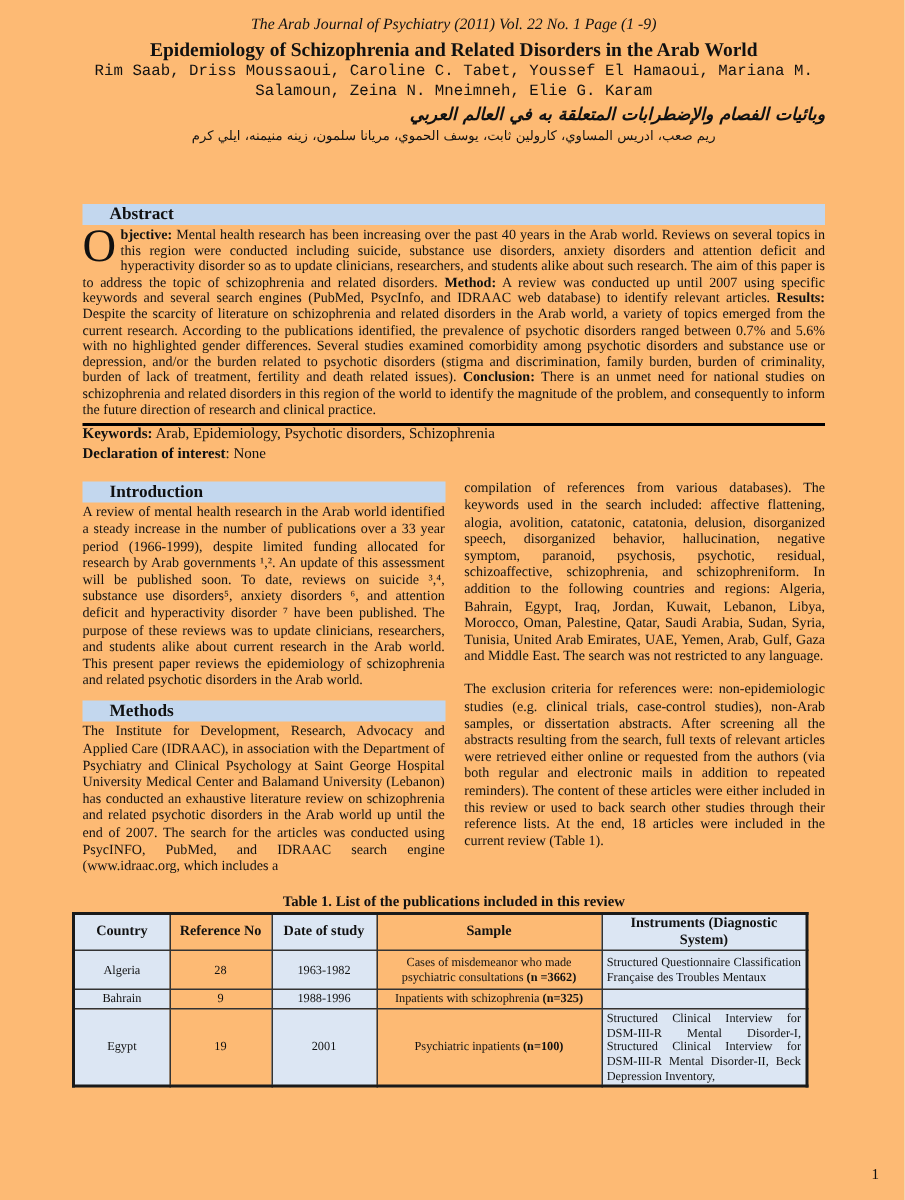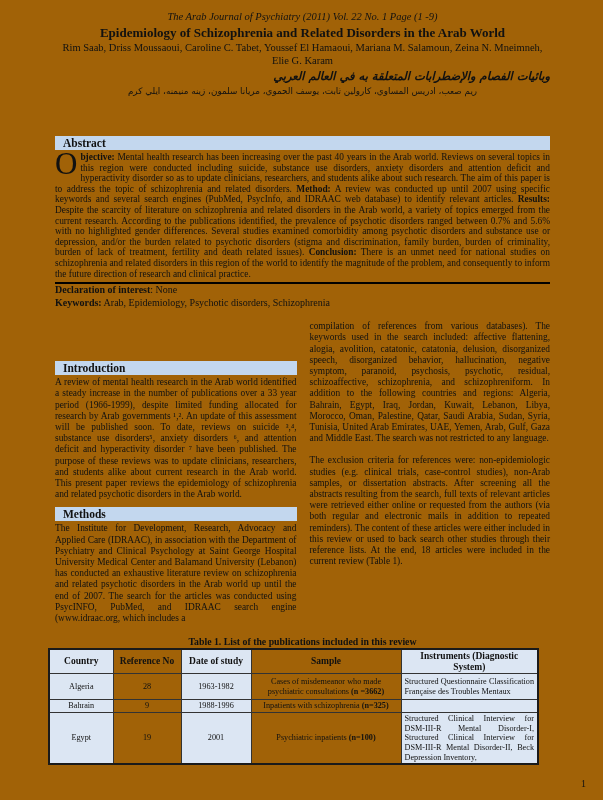--- a/index.html
+++ b/index.html
@@ -4,52 +4,52 @@
 <style>
   :root{
     --section-bar:#c3d7ee;
     --table-cell-blue:#dce6f3;
   }
   html,body{margin:0;padding:0;background:#e8e8e8;}
   .page{
     position:relative;
     width:603px;height:800px;
     margin:0 auto;
-    background:#a16207;
+    background:#fdba74;
     font-family:"Liberation Serif","DejaVu Serif",serif;
     color:#111;
     overflow:hidden;
     box-sizing:border-box;
     padding:10px 53px 0 55px;
   }
   .journal-line{font-style:italic;font-size:10.5px;text-align:center;line-height:13px;}
   .paper-title{font-weight:bold;font-size:13px;text-align:center;margin-top:2px;line-height:15px;}
-  .authors{font-size:10.5px;text-align:center;margin-top:2px;line-height:12.5px;}
+  .authors{font-size:10.5px;text-align:center;margin-top:2px;line-height:12.5px;font-family:Liberation Mono, monospace;}
   .ar-title{direction:rtl;font-family:"DejaVu Sans",sans-serif;font-weight:bold;font-size:11.5px;text-align:right;margin-top:1px;line-height:16px;font-style:italic;}
   .ar-authors{direction:rtl;font-family:"DejaVu Sans",sans-serif;font-size:8.8px;text-align:center;margin-top:1px;line-height:13px;}
   .section-bar{
     background:var(--section-bar);
     font-weight:bold;font-size:11.5px;line-height:14px;height:14px;
-    padding-left:8px;
+    padding-left:18px;
   }
   .abstract-bar{margin-top:38px;}
   .abstract-body{
     font-size:9.4px;line-height:10.6px;text-align:justify;margin-top:2px;
   }
   .dropcap{
     float:left;
     font-size:31px;line-height:22px;
     margin:1px 3px 0 0;
   }
   .rule{border-top:2px solid #000;margin-top:3px;}
   .kv-line{font-size:10px;line-height:12.5px;text-align:left;}
   .kv-line:first-of-type{margin-top:1px;}
   .columns{display:flex;gap:13px;margin-top:12px;}
   .col{font-size:9.4px;line-height:11.2px;text-align:justify;}
-  .col-left{width:242px;margin-top:40px;}
+  .col-left{width:242px;}
   .col-right{width:241px;}
   .col p{margin:0;}
   .col .bar2{margin-bottom:2px;}
   .methods-bar{margin-top:7px;}
   .col-right p + p{margin-top:11px;}
   .table-caption{font-weight:bold;font-size:9.8px;text-align:center;margin-top:12px;line-height:11px;}
   .table-wrap{margin-left:-7px;margin-top:1px;}
   table.pub{
     border-collapse:collapse;
     width:489px;
@@ -94,23 +94,23 @@
   <div class="ar-title">وبائيات الفصام والإضطرابات المتعلقة به في العالم العربي</div>
 
   <div class="ar-authors">ريم صعب، ادريس المساوي، كارولين ثابت، يوسف الحموي، مريانا سلمون، زينه منيمنه، ايلي كرم</div>
 
   <div class="section-bar abstract-bar">Abstract</div>
 
   <div class="abstract-body"><span class="dropcap">O</span><b>bjective:</b><span> Mental health research has been increasing over the past 40 years in the Arab world. Reviews on several topics in this region were conducted including suicide, substance use disorders, anxiety disorders and attention deficit and hyperactivity disorder so as to update clinicians, researchers, and students alike about such research.  The aim of this paper is to address the topic of schizophrenia and related disorders. </span><b>Method:</b><span>  A review was conducted up until 2007 using specific keywords and several search engines (PubMed, PsycInfo, and IDRAAC web database) to identify relevant articles. </span><b>Results:</b><span> Despite the scarcity of literature on schizophrenia and related disorders in the Arab world, a variety of topics emerged from the current research.  According to the publications identified, the prevalence of psychotic disorders ranged between 0.7% and 5.6% with no highlighted gender differences. Several studies examined comorbidity among psychotic disorders and substance use or depression, and/or the burden related to psychotic disorders (stigma and discrimination, family burden, burden of criminality, burden of lack of treatment, fertility and death related issues). </span><b>Conclusion:</b><span> There is an unmet need for national studies on schizophrenia and related disorders in this region of the world to identify the magnitude of the problem, and consequently to inform the future direction of research and clinical practice.</span></div>
 
   <div class="rule"></div>
 
+  <div class="kv-line"><b>Keywords:</b><span> Arab, Epidemiology, Psychotic disorders, Schizophrenia</span></div>
+
   <div class="kv-line"><b>Declaration of interest</b><span>: None</span></div>
-
-  <div class="kv-line"><b>Keywords:</b><span> Arab, Epidemiology, Psychotic disorders, Schizophrenia</span></div>
 
   <div class="columns">
     <div class="col col-left">
       <div class="section-bar bar2">Introduction</div>
       <p>A review of mental health research in the Arab world identified a steady increase in the number of publications over a 33 year period (1966-1999), despite limited funding allocated for research by Arab governments ¹,². An update of this assessment will be published soon.  To date, reviews on suicide ³,⁴, substance use disorders⁵, anxiety disorders ⁶, and attention deficit and hyperactivity disorder ⁷ have been published.  The purpose of these reviews was to update clinicians, researchers, and students alike about current research in the Arab world.  This present paper reviews the epidemiology of schizophrenia and related psychotic disorders in the Arab world.</p>
       <div class="section-bar bar2 methods-bar">Methods</div>
       <p>The Institute for Development, Research, Advocacy and Applied Care (IDRAAC), in association with the Department of Psychiatry and Clinical Psychology at Saint George Hospital University Medical Center and Balamand University (Lebanon) has conducted an exhaustive literature review on schizophrenia and related psychotic disorders in the Arab world up until the end of 2007.  The search for the articles was conducted using PsycINFO, PubMed, and IDRAAC search engine (www.idraac.org, which includes a</p>
     </div>
     <div class="col col-right">
       <p>compilation of references from various databases). The keywords used in the search included: affective flattening, alogia, avolition, catatonic, catatonia, delusion, disorganized speech, disorganized behavior, hallucination, negative symptom, paranoid, psychosis, psychotic, residual, schizoaffective, schizophrenia, and schizophreniform.  In addition to the following countries and regions: Algeria, Bahrain, Egypt, Iraq, Jordan, Kuwait, Lebanon, Libya, Morocco, Oman, Palestine, Qatar, Saudi Arabia, Sudan, Syria, Tunisia, United Arab Emirates, UAE, Yemen,  Arab, Gulf, Gaza and Middle East.  The search was not restricted to any language.</p>

